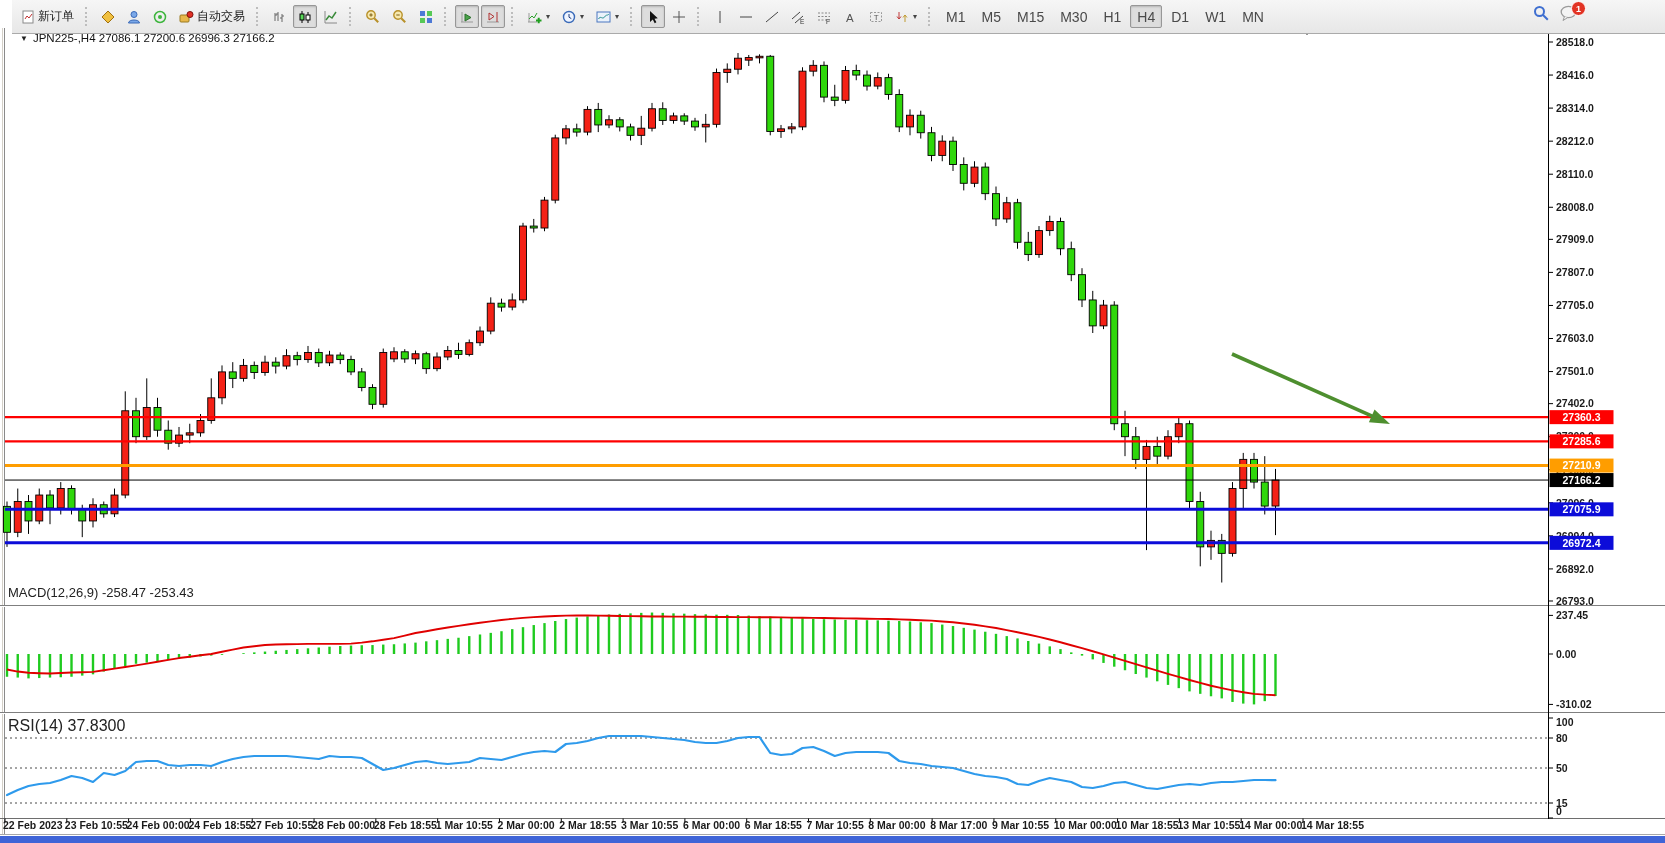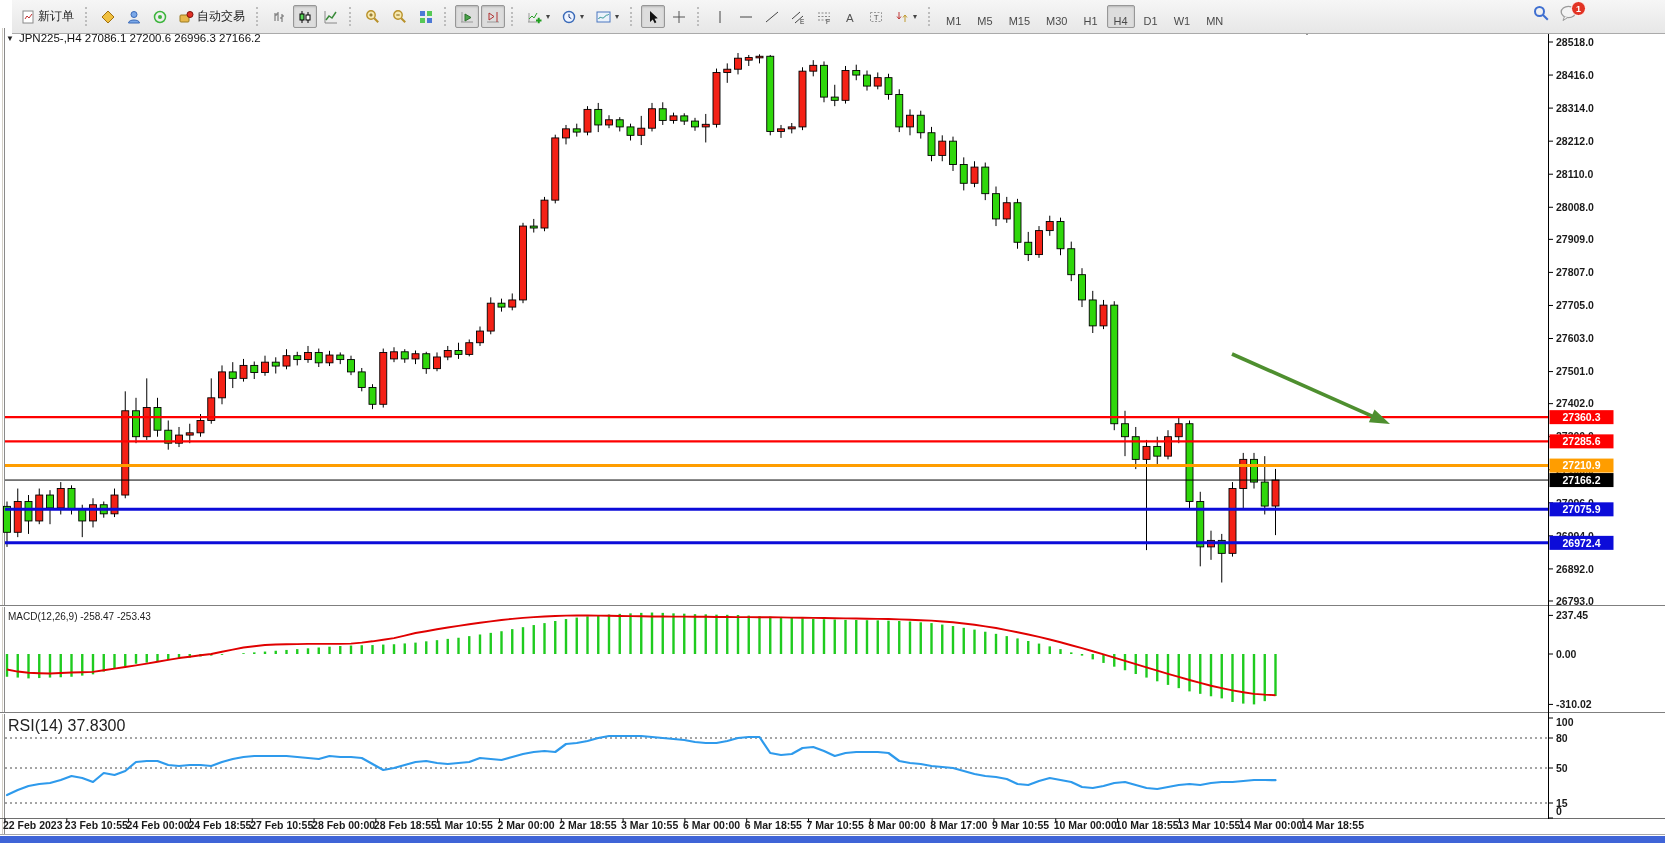--- a/index.html
+++ b/index.html
@@ -7,33 +7,33 @@
        font-family:"Liberation Sans","DejaVu Sans",sans-serif;}
   
   .toolbar{position:absolute;left:0;top:0;width:1665px;height:34px;z-index:5;
            display:flex;align-items:center;background:linear-gradient(#f6f6f6,#e7e7e7);
            border-bottom:1px solid #aaaaaa;box-sizing:border-box;padding-left:3px;margin-left:12px;}
   .tbtn{display:flex;align-items:center;gap:3px;height:21px;padding:0 4px;margin:0 1px;
         border:1px solid transparent;border-radius:2px;font-size:12px;color:#222;cursor:default;}
   .tbtn.active{background:#dddddd;border-color:#979797;box-shadow:inset 0 1px 2px rgba(0,0,0,.18);}
   .tbtn .lbl{white-space:nowrap;}
   .tbtn .caret{font-size:8px;color:#444;margin-left:1px;}
-  .tbtn.tf{font-size:11px;color:#4a4a4a;padding:0 6px;align-items:flex-end;}
+  .tbtn.tf{font-size:14px;color:#4a4a4a;padding:0 6px;}
   .tsep{width:4px;height:19px;border-left:2px dotted #bdbdbd;margin:0 4px 0 5px;}
   .tb-right{position:absolute;right:98px;top:0;height:27px;display:flex;align-items:center;gap:10px;}
   .tb-ico{position:relative;display:flex;align-items:center;}
   .nbadge{position:absolute;top:-4px;right:-7px;width:13px;height:13px;border-radius:50%;
           background:#e23324;border:1px solid #fff;color:#fff;font-size:9px;font-weight:bold;
           display:flex;align-items:center;justify-content:center;}
   .icn svg{display:block;}
   
   .ovl{position:absolute;z-index:6;color:#111;white-space:nowrap;}
   .ovl .tri{font-size:8px;margin-right:5px;vertical-align:1px;color:#222;}
-  #chart-title{left:6px;top:32px;font-size:11.5px;}
-  #macd-label{left:8px;top:611px;font-size:10px;color:#222;}
+  #chart-title{left:20px;top:32px;font-size:11.5px;}
+  #macd-label{left:8px;top:585px;font-size:13px;color:#222;}
   #rsi-label{left:8px;top:717px;font-size:16px;color:#222;}
   svg text{font-family:"Liberation Sans","DejaVu Sans",sans-serif;}
 </style>
 </head>
 <body>
 
 <div class="app">
   <div class="toolbar" id="toolbar">
       <div class="tbtn">
         <span class="icn">

